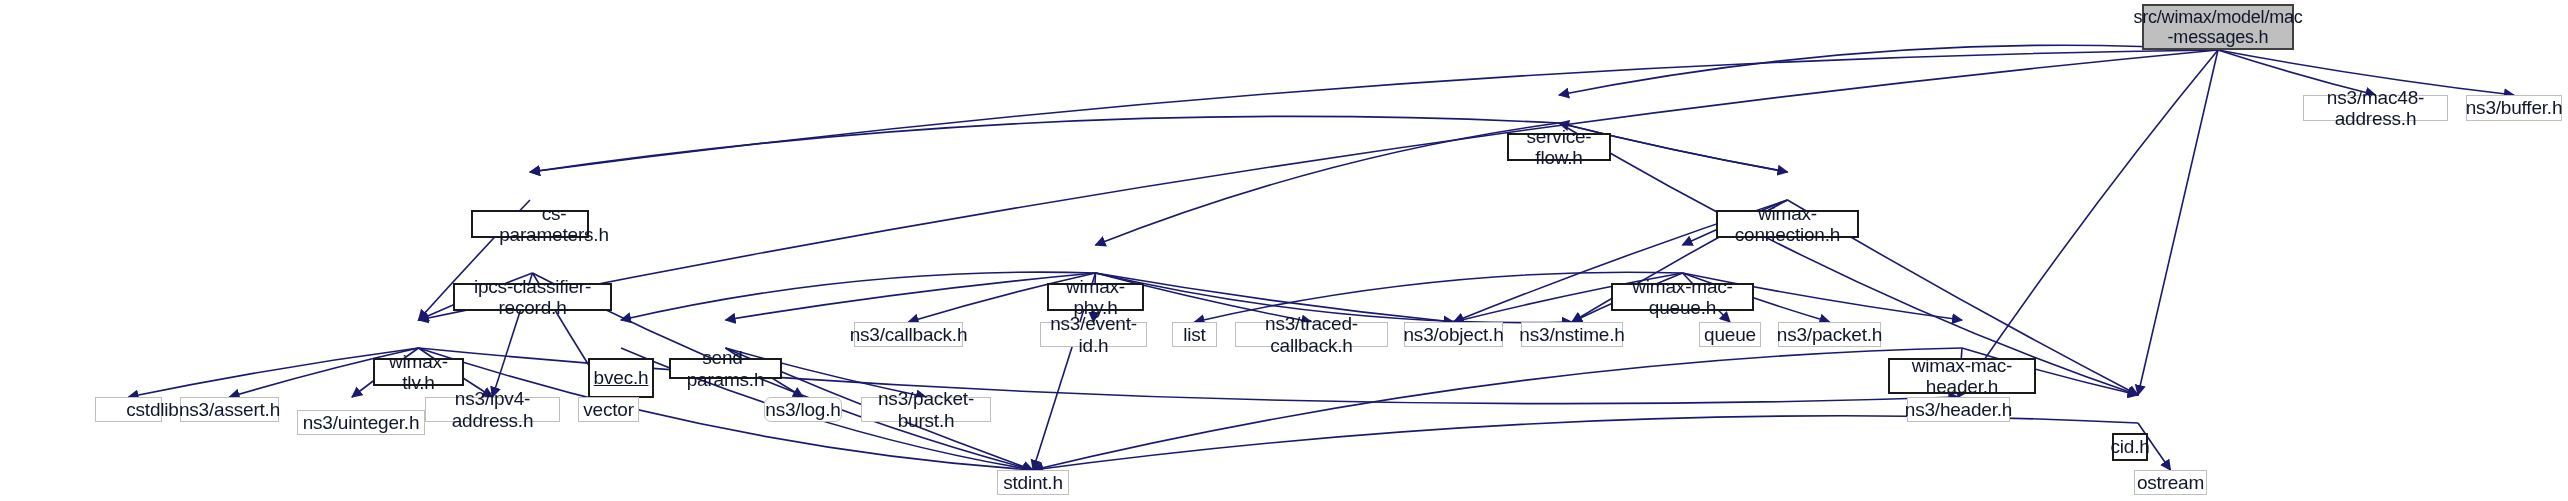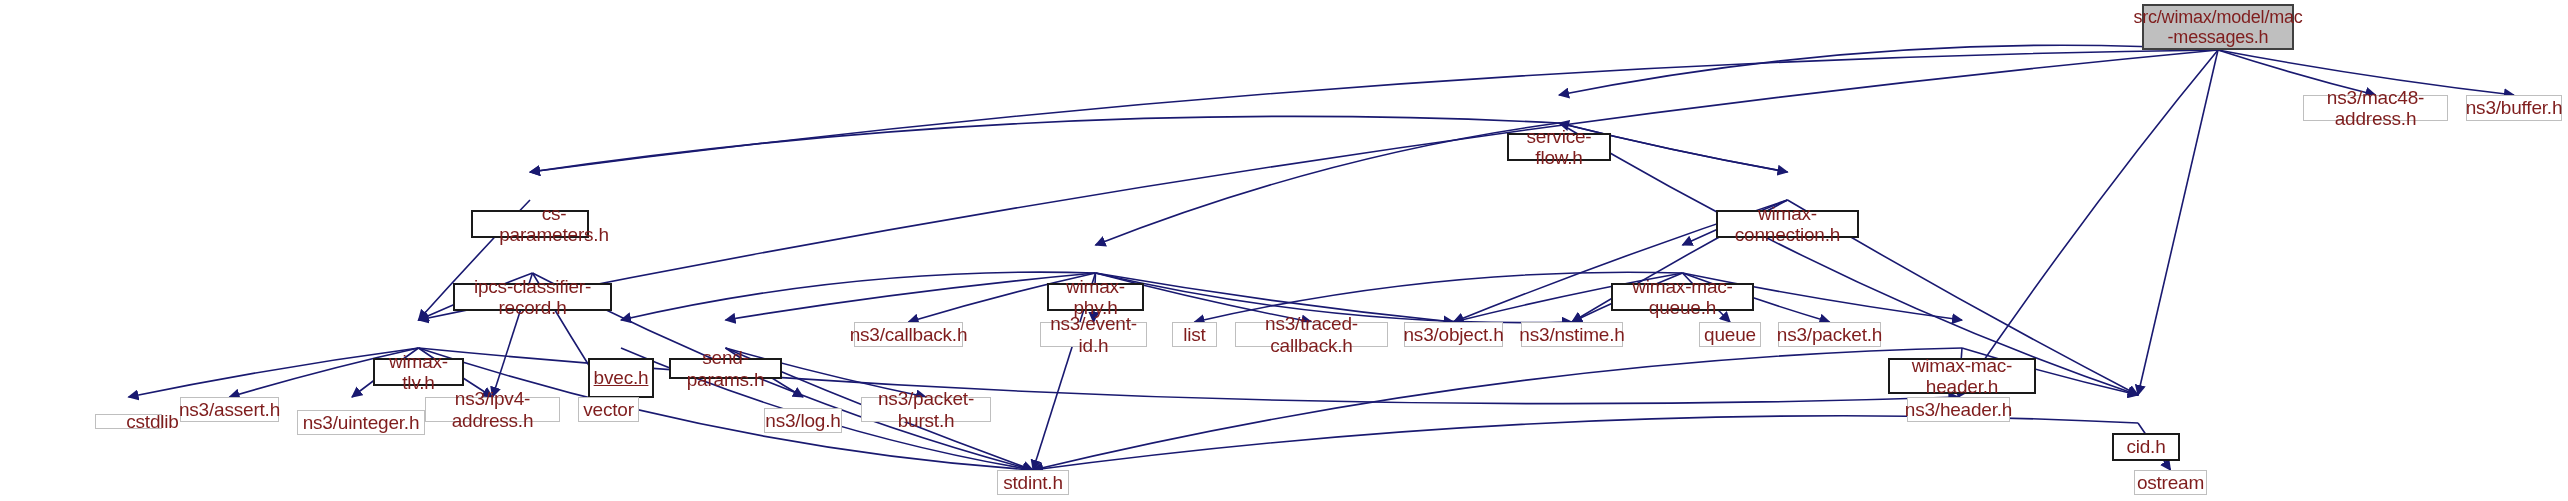--- a/index.html
+++ b/index.html
@@ -25,21 +25,21 @@
   .gnode {
     position: absolute;
     box-sizing: border-box;
     display: flex;
     align-items: center;
     justify-content: center;
     text-align: center;
     font-family: "Liberation Sans", sans-serif;
     font-size: 19px;
     line-height: 1.12;
-    color: #7f1d1d;
+    color: #0f172a;
     background: #ffffff;
     border: 1px solid #bfbfbf;
     white-space: pre-line;
     letter-spacing: -0.2px;
   }
   .gnode.bold {
     border: 2px solid #1a1a1a;
     margin-top: 38px;
   }
   .gnode.current {
@@ -126,25 +126,25 @@
       <div class="gnode bold" style="left: 669px; top: 320px; width: 113px; height: 21px;">send-params.h</div>
       <div class="gnode" style="left: 854px; top: 322px; width: 109px; height: 25px;">ns3/callback.h</div>
       <div class="gnode" style="left: 1040px; top: 322px; width: 107px; height: 25px;">ns3/event-id.h</div>
       <div class="gnode" style="left: 1172px; top: 322px; width: 45px; height: 25px;">list</div>
       <div class="gnode" style="left: 1235px; top: 322px; width: 153px; height: 25px;">ns3/traced-callback.h</div>
       <div class="gnode" style="left: 1404px; top: 322px; width: 99px; height: 25px;">ns3/object.h</div>
       <div class="gnode" style="left: 1521px; top: 322px; width: 102px; height: 25px;">ns3/nstime.h</div>
       <div class="gnode" style="left: 1699px; top: 322px; width: 62px; height: 25px;">queue</div>
       <div class="gnode" style="left: 1778px; top: 322px; width: 103px; height: 25px;">ns3/packet.h</div>
       <div class="gnode bold" style="left: 1888px; top: 320px; width: 148px; height: 36px;">wimax-mac-header.h</div>
-      <div class="gnode" style="left: 95px; top: 414px; width: 67px; height: 15px; padding-left: 48px;">cstdlib</div>
+      <div class="gnode" style="left: 95px; top: 397px; width: 67px; height: 25px; padding-left: 48px;">cstdlib</div>
       <div class="gnode" style="left: 180px; top: 397px; width: 99px; height: 25px;">ns3/assert.h</div>
       <div class="gnode" style="left: 297px; top: 410px; width: 128px; height: 25px;">ns3/uinteger.h</div>
       <div class="gnode" style="left: 425px; top: 397px; width: 135px; height: 25px;">ns3/ipv4-address.h</div>
       <div class="gnode" style="left: 578px; top: 397px; width: 61px; height: 25px;">vector</div>
-      <div class="gnode" style="left: 764px; top: 408px; width: 78px; height: 25px;">ns3/log.h</div>
+      <div class="gnode" style="left: 764px; top: 397px; width: 78px; height: 25px; border-radius: 7px;">ns3/log.h</div>
       <div class="gnode" style="left: 861px; top: 397px; width: 130px; height: 25px;">ns3/packet-burst.h</div>
       <div class="gnode" style="left: 1907px; top: 397px; width: 103px; height: 25px;">ns3/header.h</div>
-      <div class="gnode bold" style="left: 2112px; top: 395px; width: 68px; height: 28px;">cid.h</div>
+      <div class="gnode bold" style="left: 2112px; top: 395px; width: 36px; height: 28px;">cid.h</div>
       <div class="gnode" style="left: 997px; top: 470px; width: 72px; height: 25px;">stdint.h</div>
       <div class="gnode" style="left: 2134px; top: 470px; width: 73px; height: 25px;">ostream</div>
     </div>
 </div>
 
 </body></html>

